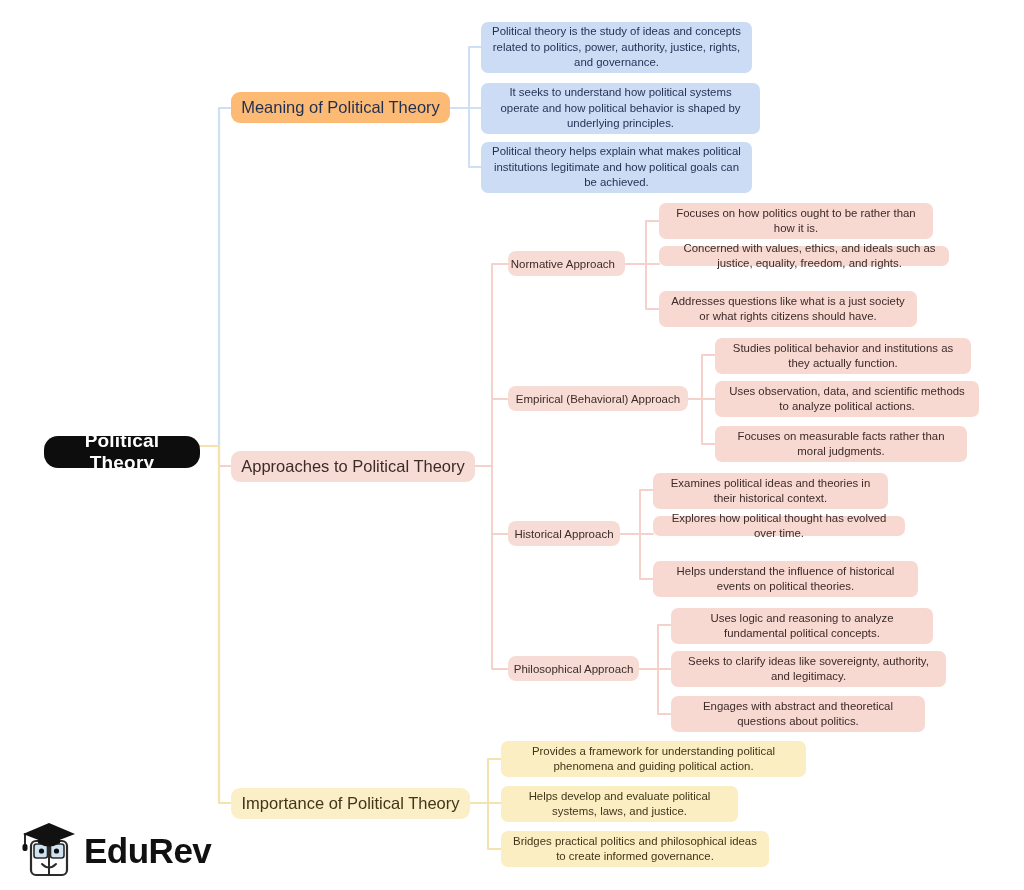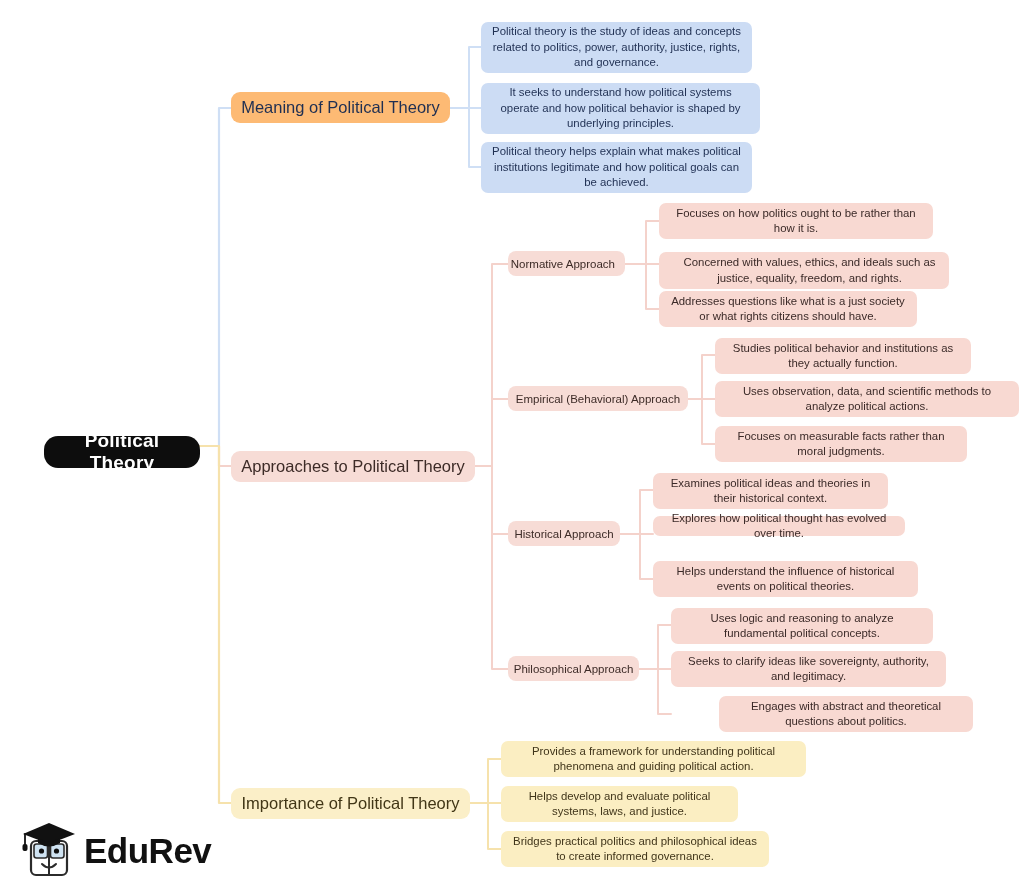--- a/index.html
+++ b/index.html
@@ -106,34 +106,34 @@
   <div class="node l1 pink" style="left:231px;top:451px;width:244px;height:31px;">
     <span>Approaches to Political Theory</span>
   </div>
 
   <div class="node l2" style="left:508px;top:251px;width:117px;height:25px;justify-content:flex-end;">
     <span>Normative Approach</span>
   </div>
   <div class="node leaf pink" style="left:659px;top:203px;width:274px;height:36px;">
     <span>Focuses on how politics ought to be rather than how it is.</span>
   </div>
-  <div class="node leaf pink" style="left:659px;top:252px;width:290px;height:37px;padding-left:20px;">
+  <div class="node leaf pink" style="left:659px;top:246px;width:290px;height:20px;padding-left:20px;">
     <span>Concerned with values, ethics, and ideals such as justice, equality, freedom, and rights.</span>
   </div>
   <div class="node leaf pink" style="left:659px;top:291px;width:258px;height:36px;">
     <span>Addresses questions like what is a just society or what rights citizens should have.</span>
   </div>
 
   <div class="node l2" style="left:508px;top:386px;width:180px;height:25px;">
     <span>Empirical (Behavioral) Approach</span>
   </div>
   <div class="node leaf pink" style="left:715px;top:338px;width:256px;height:36px;">
     <span>Studies political behavior and institutions as they actually function.</span>
   </div>
-  <div class="node leaf pink" style="left:715px;top:381px;width:304px;height:36px;">
+  <div class="node leaf pink" style="left:715px;top:381px;width:264px;height:36px;">
     <span>Uses observation, data, and scientific methods to analyze political actions.</span>
   </div>
   <div class="node leaf pink" style="left:715px;top:426px;width:252px;height:36px;">
     <span>Focuses on measurable facts rather than moral judgments.</span>
   </div>
 
   <div class="node l2" style="left:508px;top:521px;width:112px;height:25px;">
     <span>Historical Approach</span>
   </div>
   <div class="node leaf pink" style="left:653px;top:473px;width:235px;height:36px;">
@@ -148,21 +148,21 @@
 
   <div class="node l2" style="left:508px;top:656px;width:131px;height:25px;">
     <span>Philosophical Approach</span>
   </div>
   <div class="node leaf pink" style="left:671px;top:608px;width:262px;height:36px;">
     <span>Uses logic and reasoning to analyze fundamental political concepts.</span>
   </div>
   <div class="node leaf pink" style="left:671px;top:651px;width:275px;height:36px;">
     <span>Seeks to clarify ideas like sovereignty, authority, and legitimacy.</span>
   </div>
-  <div class="node leaf pink" style="left:671px;top:696px;width:254px;height:36px;margin-left:48px;">
+  <div class="node leaf pink" style="left:671px;top:696px;width:254px;height:36px;">
     <span>Engages with abstract and theoretical questions about politics.</span>
   </div>
 
   <div class="node l1 yellow" style="left:231px;top:788px;width:239px;height:31px;">
     <span>Importance of Political Theory</span>
   </div>
   <div class="node leaf yellow" style="left:501px;top:741px;width:305px;height:36px;align-items:center;">
     <span>Provides a framework for understanding political phenomena and guiding political action.</span>
   </div>
   <div class="node leaf yellow" style="left:501px;top:786px;width:237px;height:36px;">

